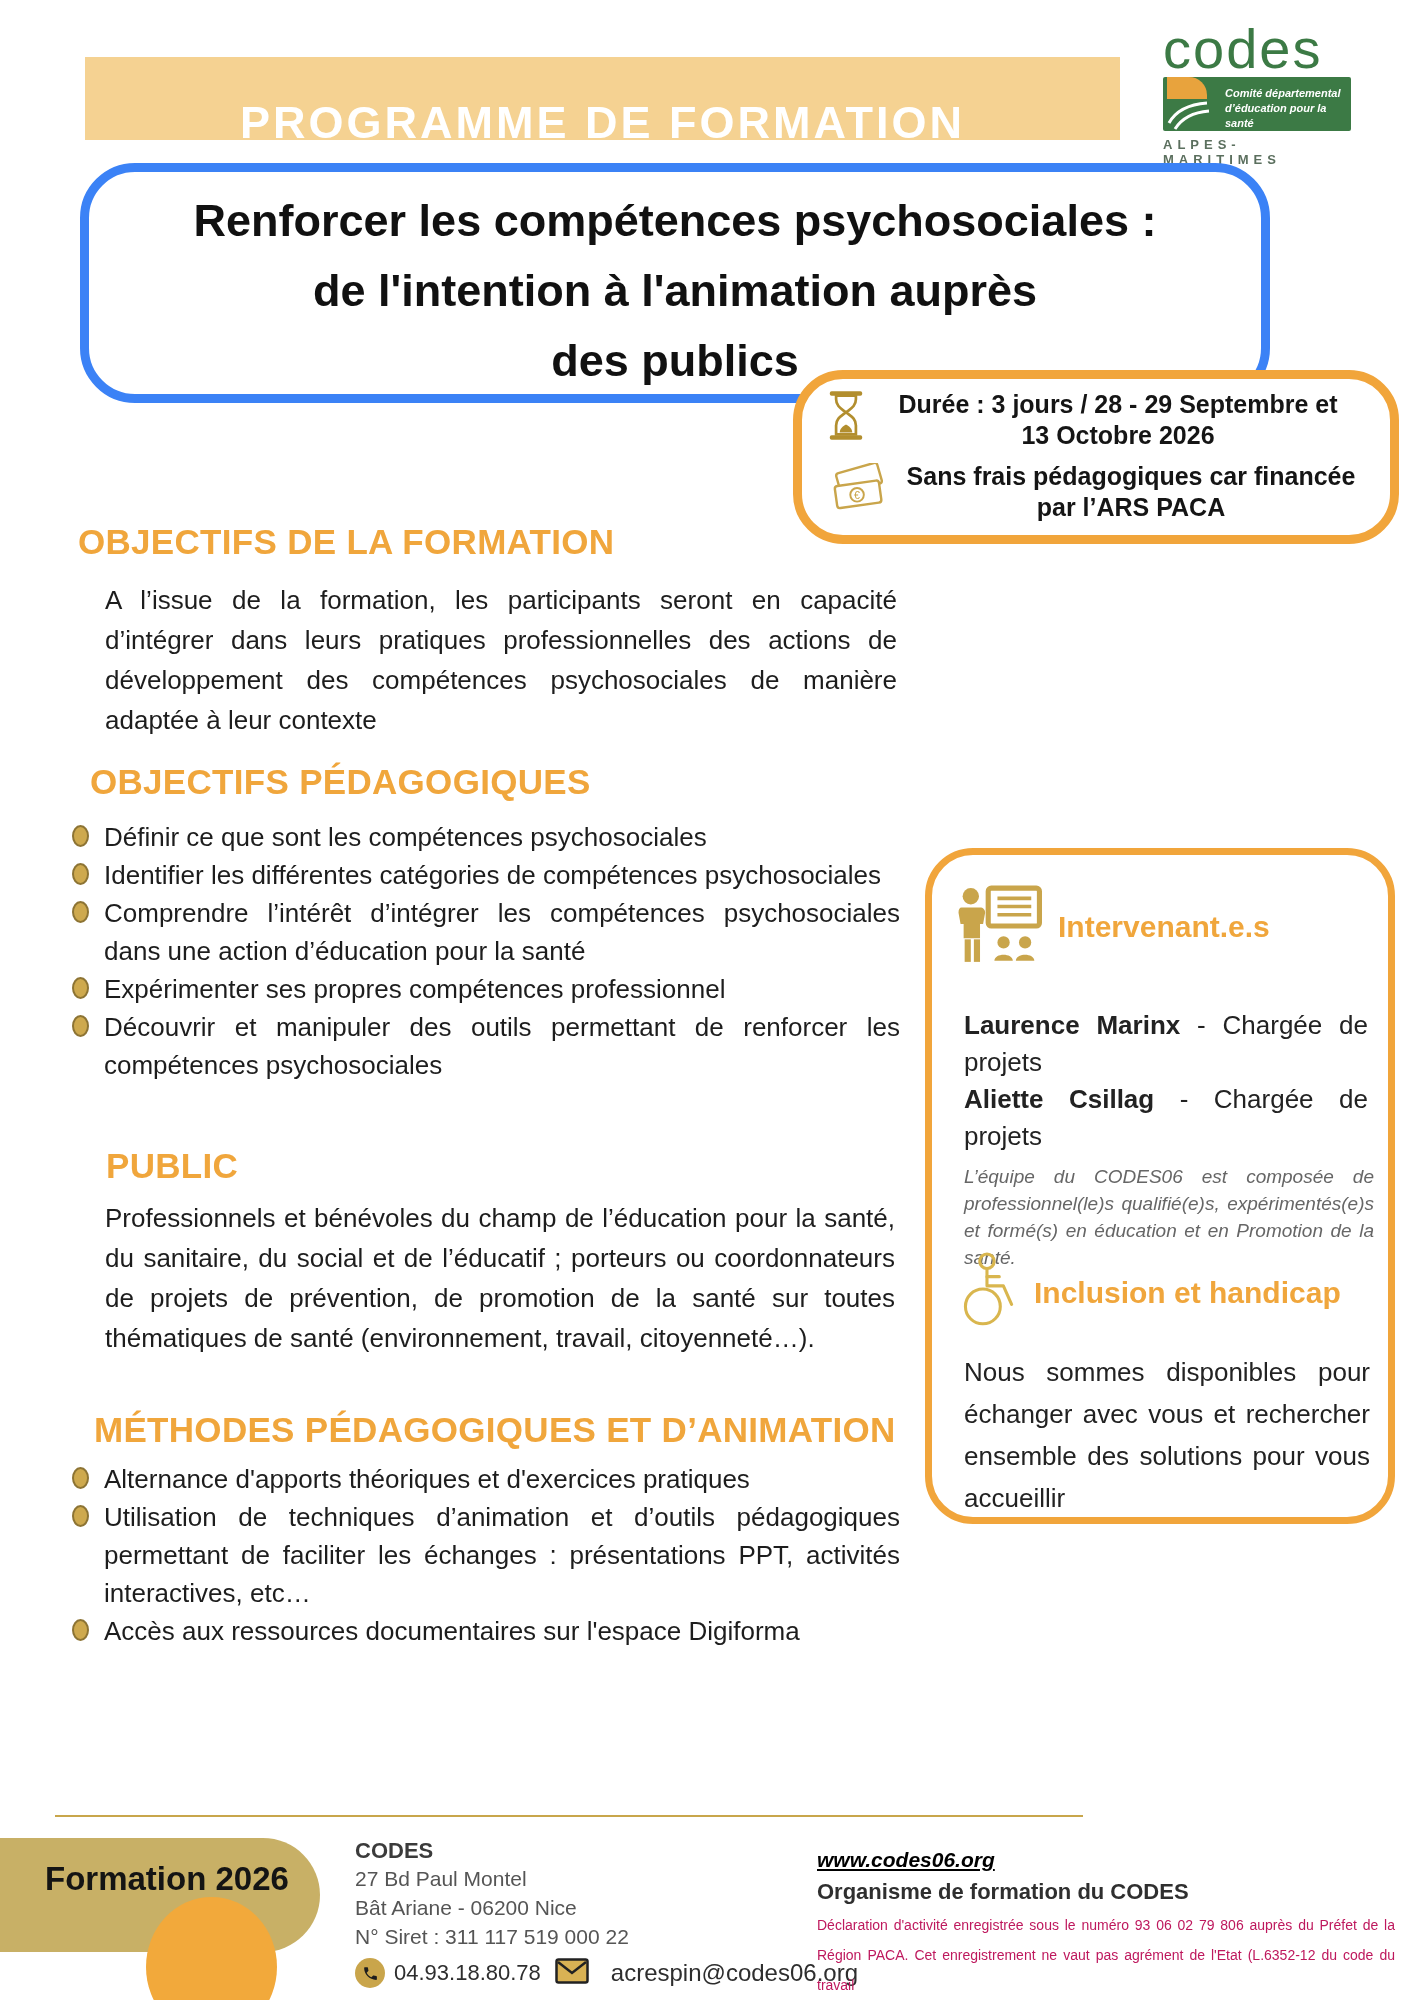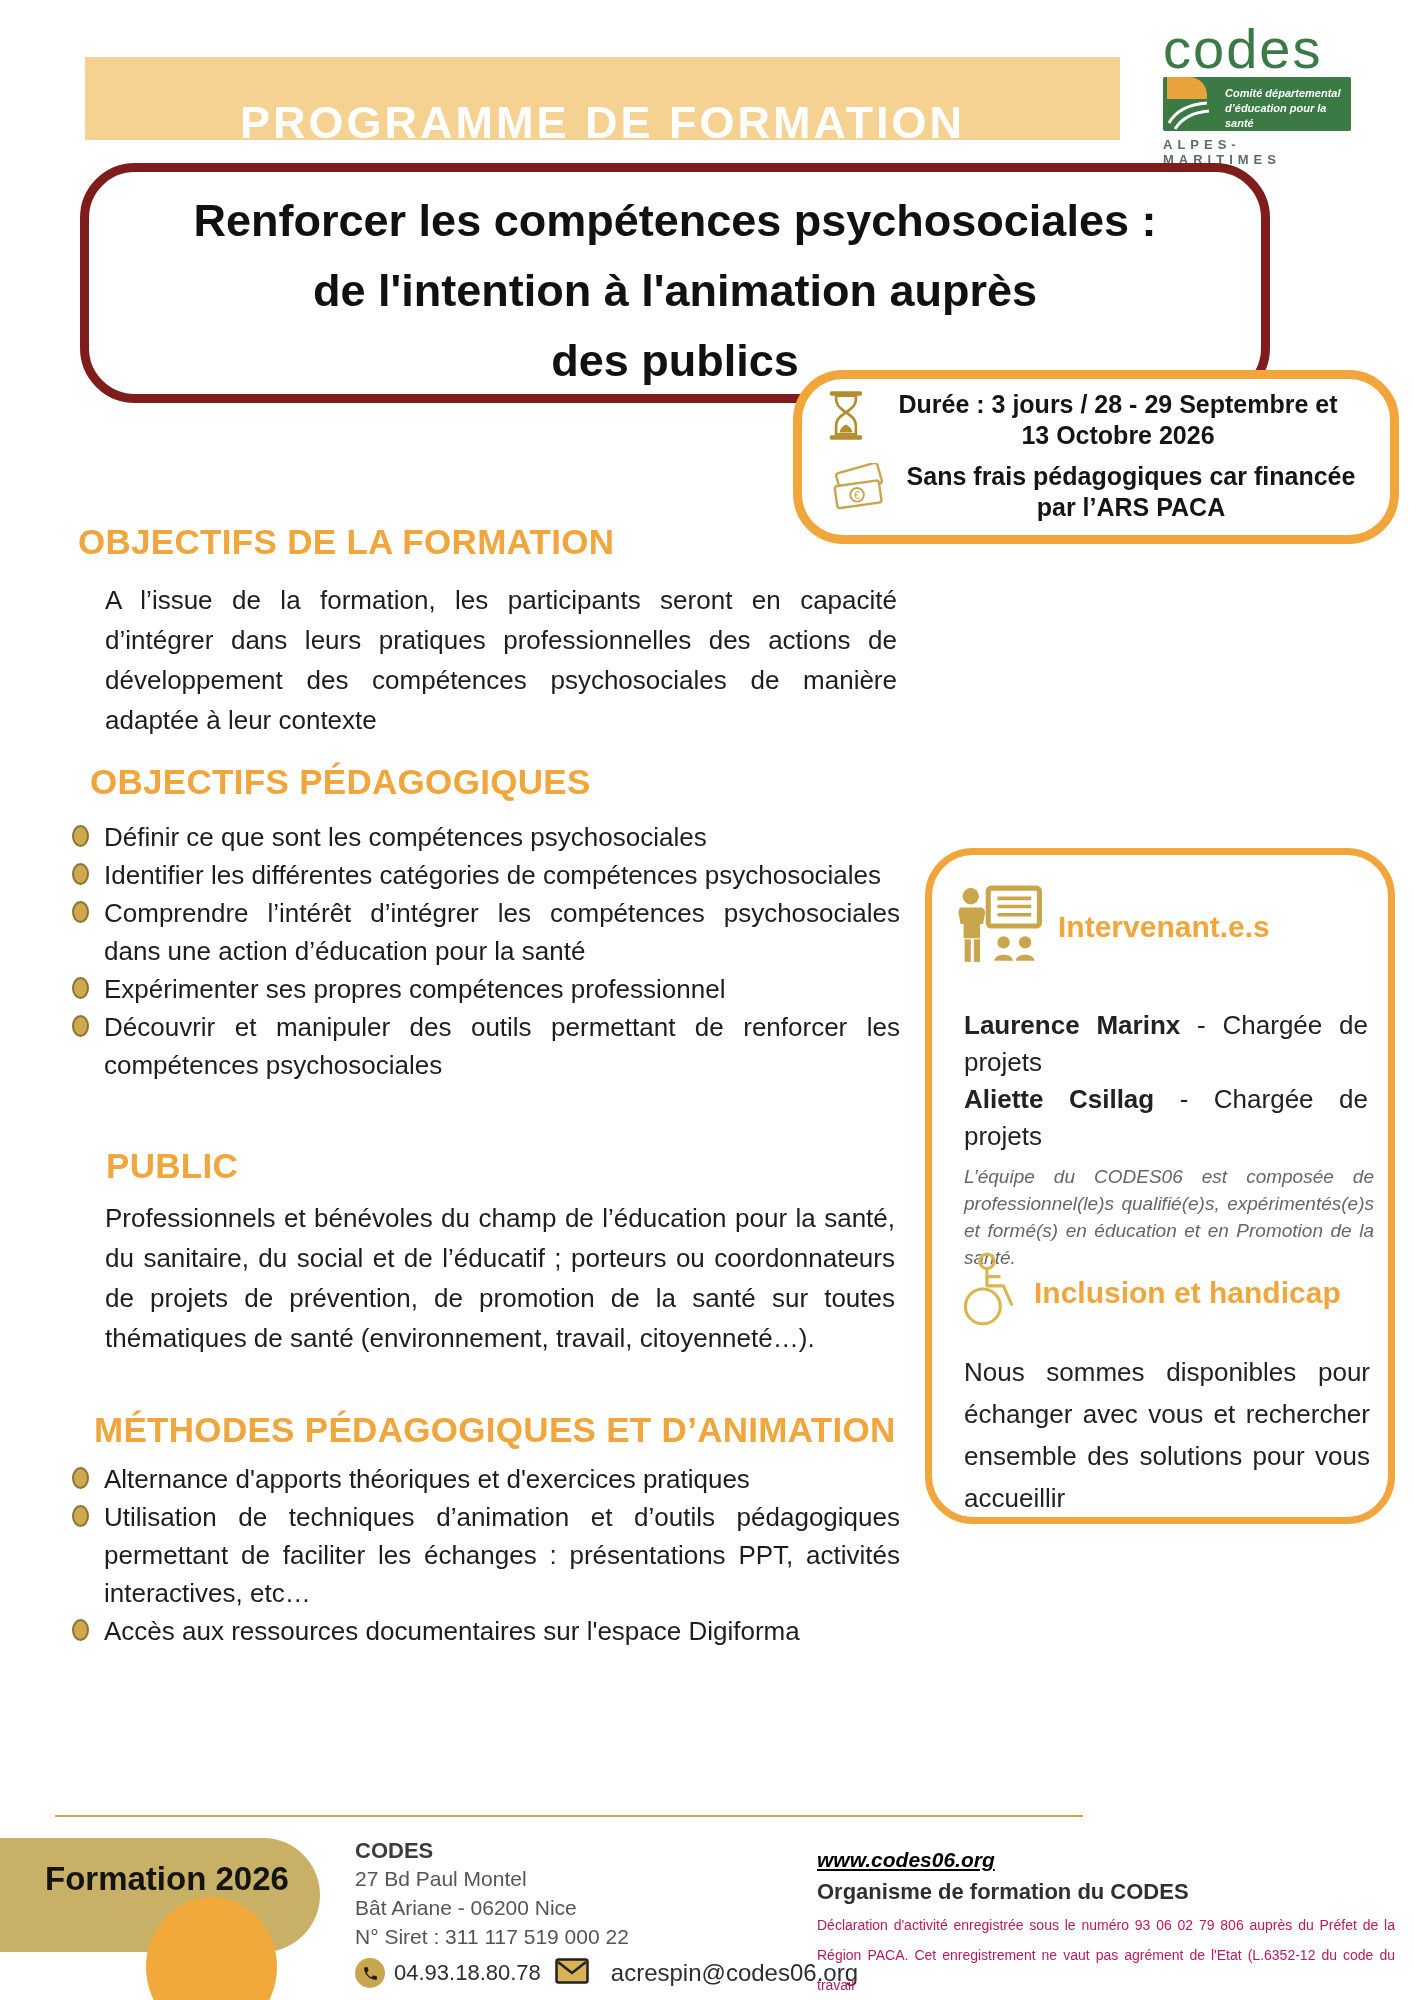--- a/index.html
+++ b/index.html
@@ -27,21 +27,21 @@
   .logo-sub {
     position:absolute; left:62px; top:9px; width:122px;
     color:#ffffff; font-size:11px; font-style:italic; font-weight:700; line-height:1.35;
   }
   .logo-region {
     margin-top:6px; color:#5B6F5E; font-size:13px; font-weight:700; letter-spacing:5px;
   }
   
   .title-box {
     position:absolute; left:80px; top:163px; width:1190px; height:240px;
-    background:#fff; border:9px solid #7f1d1d; border-radius:55px;
+    background:#fff; border:9px solid #3b82f6; border-radius:55px;
     text-align:center; padding-top:14px; z-index:1;
   }
   .title-box .tline { font-size:45px; font-weight:700; line-height:70px; color:#111; }
   .info-box {
     position:absolute; left:793px; top:370px; width:606px; height:174px;
     background:#fff; border:9px solid #F1A53B; border-radius:50px; z-index:3;
     padding:10px 18px 0 26px;
   }
   .info-row { display:flex; align-items:flex-start; }
   .info-row + .info-row { margin-top:10px; }

